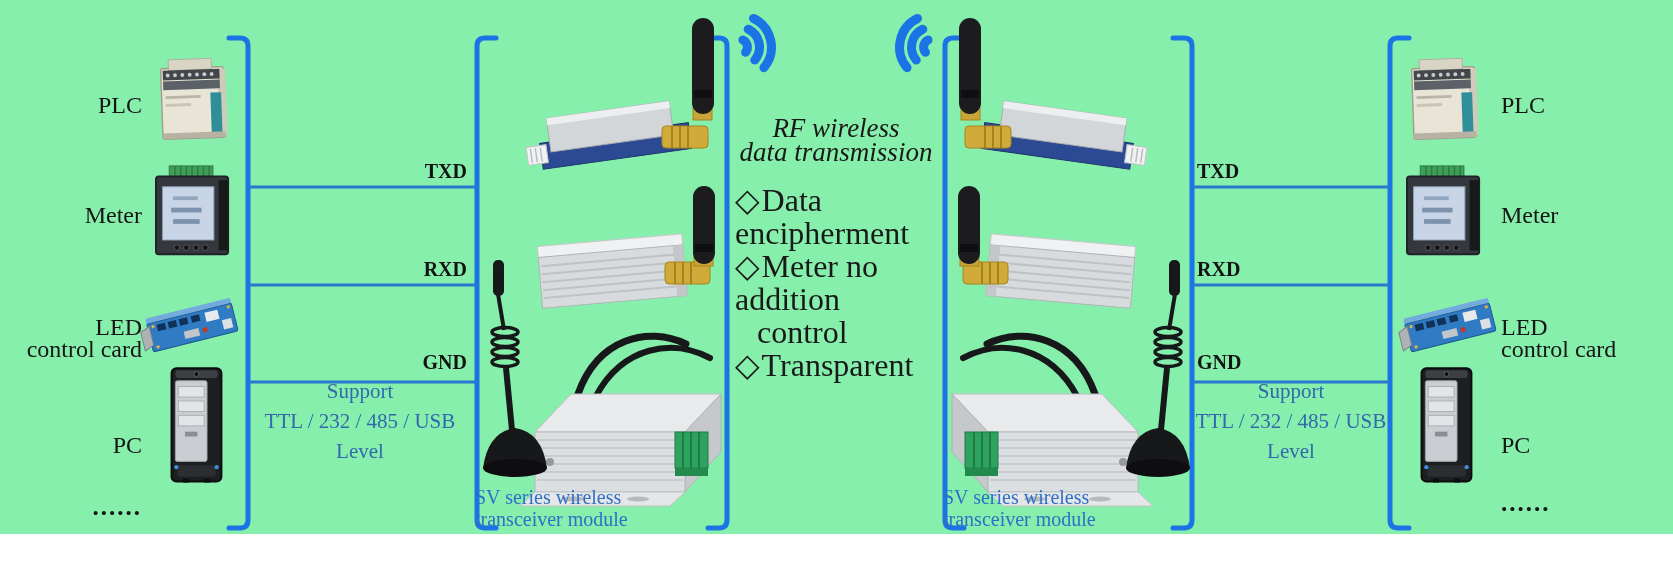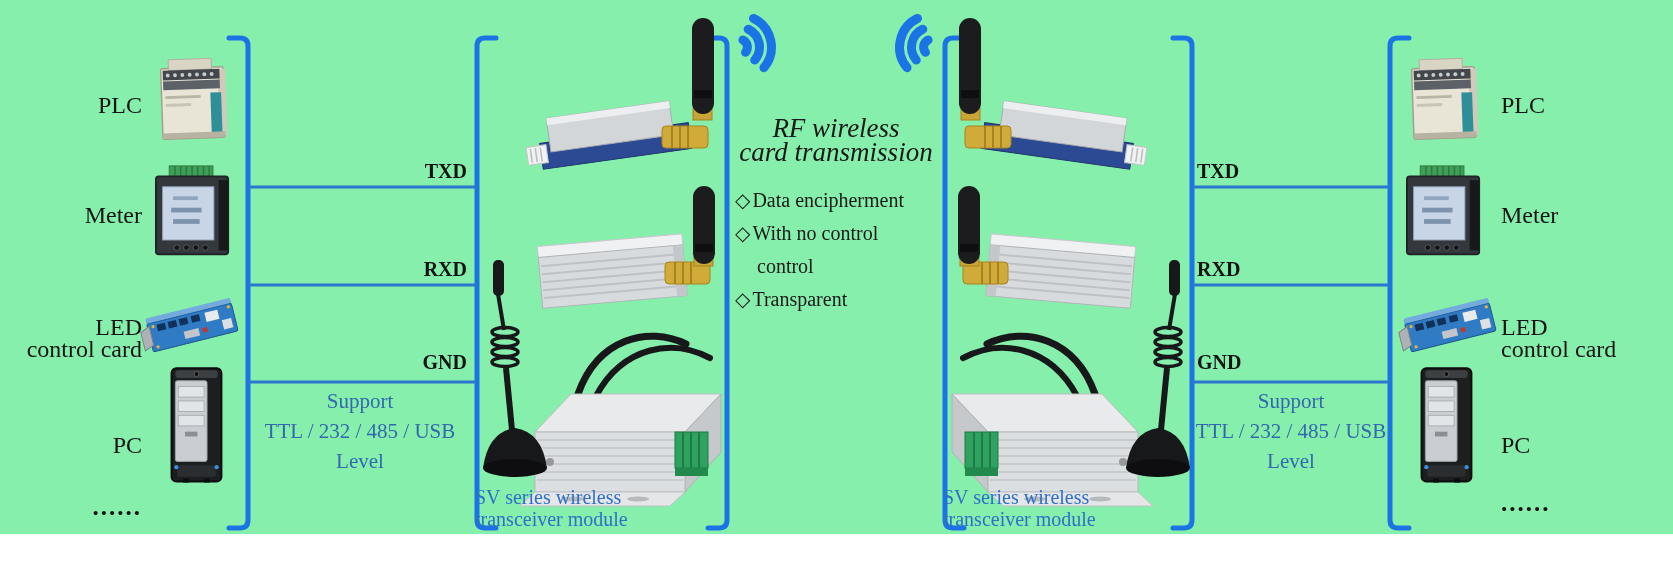--- a/index.html
+++ b/index.html
@@ -12,30 +12,30 @@
   #overlay{position:absolute;left:0;top:0;}
   
   .dev-label-l{position:absolute;left:0;width:142px;text-align:right;font-size:24px;line-height:22px;color:#151515;}
   .dev-label-r{position:absolute;left:1501px;width:175px;text-align:left;font-size:24px;line-height:22px;color:#151515;}
   .dots{font-weight:bold;letter-spacing:2px;font-size:25px;}
   
   .wire-label{position:absolute;font-weight:bold;font-size:20px;color:#131313;}
   .wl-l{left:277px;width:190px;text-align:right;}
   .wl-r{left:1197px;width:190px;text-align:left;}
   
-  .support{position:absolute;text-align:center;color:#3468ae;font-size:21px;line-height:30px;top:386px;}
+  .support{position:absolute;text-align:center;color:#3468ae;font-size:21px;line-height:30px;top:376px;}
   .support-l{left:250px;width:220px;}
   .support-r{left:1190px;width:202px;}
   
   .svcap{position:absolute;text-align:left;color:#2f6fc8;font-size:20px;line-height:22px;top:486px;}
   .svcap-l{left:475px;width:250px;}
   .svcap-r{left:943px;width:250px;}
   
   .title{position:absolute;left:686px;top:116px;width:300px;text-align:center;font-size:27px;line-height:24px;color:#191919;font-style:italic;}
-  .bullets{position:absolute;left:735px;top:184px;width:215px;font-size:20px;color:#191919;}
+  .bullets{position:absolute;left:735px;top:184px;width:215px;font-size:32px;color:#191919;}
   .b-item{line-height:33px;}
   .b-marker{margin-right:2px;}
   .b-cont{margin-left:22px;line-height:33px;}
   .b-cont:empty{display:none;}
   
   .pic{position:absolute;}
   .mirror{transform:scaleX(-1);}
   .wifi-l{position:absolute;left:729px;top:3px;transform:rotate(-12deg);}
   .wifi-r{position:absolute;left:882px;top:3px;transform:scaleX(-1) rotate(-12deg);}
 </style>
@@ -286,29 +286,29 @@
     <div>SV series wireless</div>
     <div>transceiver module</div>
   </div>
   <div class="svcap svcap-r">
     <div>SV series wireless</div>
     <div>transceiver module</div>
   </div>
 
   <div class="title">
     <div>RF wireless</div>
-    <div>card transmission</div>
+    <div>data transmission</div>
   </div>
   <div class="bullets">
     <div class="b-item">
       <span class="b-marker">◇</span><span>Data encipherment</span>
       
     </div>
     <div class="b-item">
-      <span class="b-marker">◇</span><span>With no control</span>
+      <span class="b-marker">◇</span><span>Meter no addition</span>
       <div class="b-cont">control</div>
     </div>
     <div class="b-item">
       <span class="b-marker">◇</span><span>Transparent</span>
     </div>
   </div>
 
 </div>
 
 </body></html>

